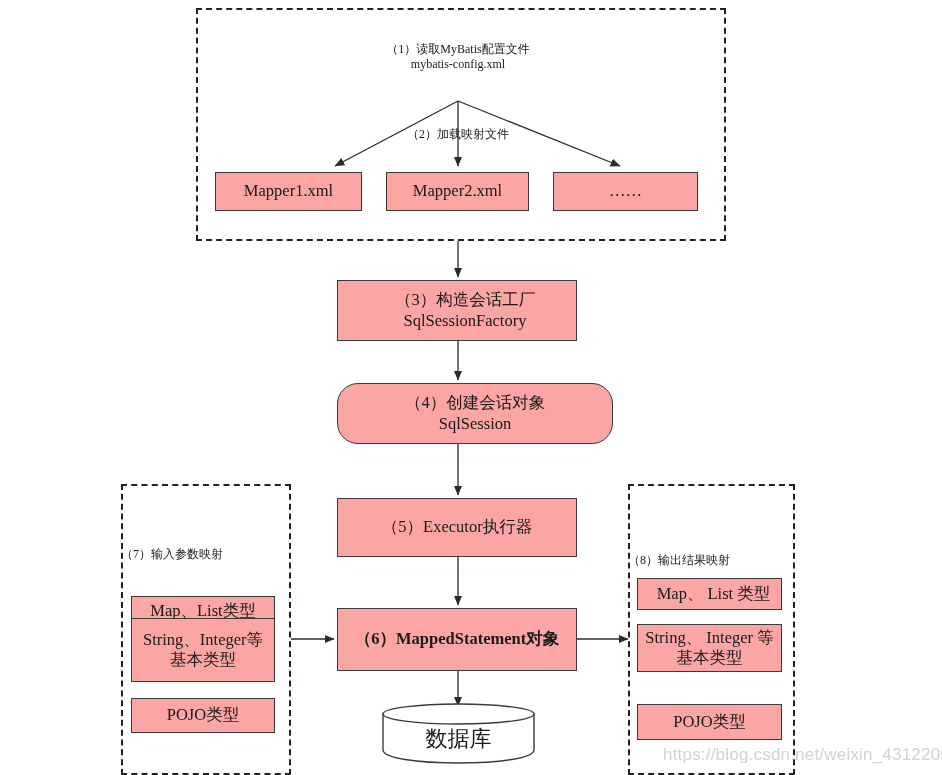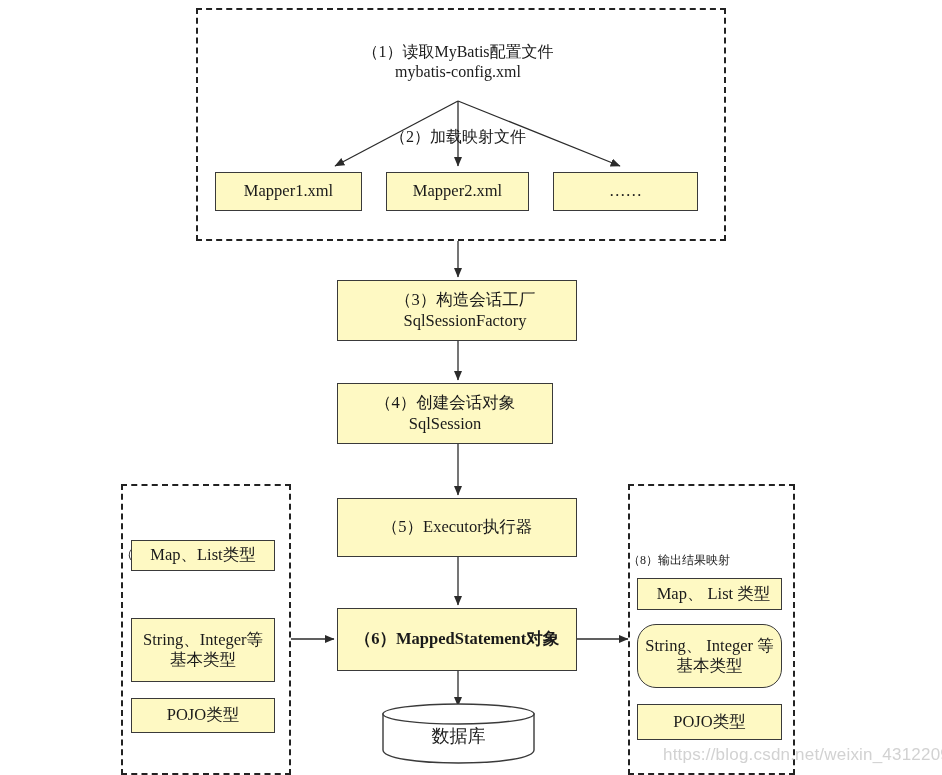--- a/index.html
+++ b/index.html
@@ -20,54 +20,54 @@
     position: absolute;
     left: 0;
     top: 0;
     width: 942px;
     height: 775px;
     pointer-events: none;
   }
   .box {
     position: absolute;
     border: 1.4px solid #3a3a3a;
-    background: #fef9c3;
+    background: #fca5a5;
     box-sizing: border-box;
     display: flex;
     flex-direction: column;
     align-items: center;
     justify-content: center;
     text-align: center;
     line-height: 1.22;
     font-size: 16.5px;
   }
   .box .l2 { display: block; }
   .dashed-panel {
     position: absolute;
     border: 2px dashed #222222;
     background: transparent;
     box-sizing: border-box;
   }
   .free-text {
     position: absolute;
     text-align: center;
     line-height: 1.26;
-    font-size: 16px;
+    font-size: 12px;
     white-space: nowrap;
   }
   .panel-title {
     position: absolute;
     text-align: left;
     font-size: 12px;
     white-space: nowrap;
   }
   .cyl-label {
     position: absolute;
     text-align: center;
-    font-size: 18px;
+    font-size: 22px;
     width: 100%;
     top: 22px;
     left: 0;
   }
   .cylinder {
     position: absolute;
   }
   .watermark {
     position: absolute;
     font-family: "Liberation Sans", "DejaVu Sans", sans-serif;
@@ -129,21 +129,21 @@
   </div>
   <div class="box" style="left:553px; top:172px; width:145px; height:39px;">
     <span>……</span>
   </div>
 
   <div class="box" style="left:337px; top:280px; width:240px; height:61px;padding-left:16px;">
     <span>（3）构造会话工厂</span>
     <span class="l2">SqlSessionFactory</span>
   </div>
 
-  <div class="box" style="left:337px; top:383px; width:216px; height:61px;">
+  <div class="box" style="left:337px; top:383px; width:276px; height:61px;border-radius:21px;">
     <span>（4）创建会话对象</span>
     <span class="l2">SqlSession</span>
   </div>
 
   <div class="box" style="left:337px; top:498px; width:240px; height:59px;text-align:center;">
     <span>（5）Executor执行器</span>
   </div>
 
   <div class="box" style="left:337px; top:608px; width:240px; height:63px;font-weight:bold;">
     <span>（6）MappedStatement对象</span>
@@ -156,41 +156,41 @@
     </svg>
     <div class="cyl-label">数据库</div>
   </div>
 
   <div class="dashed-panel" style="left:121px; top:484px; width:170px; height:291px;"></div>
 
   <div class="panel-title" style="left:121px; top:546px; width:170px;">
     <span>（7）输入参数映射</span>
   </div>
 
-  <div class="box" style="left:131px; top:540px; width:144px; height:31px;">
+  <div class="box" style="left:131px; top:596px; width:144px; height:31px;">
     <span>Map、List类型</span>
   </div>
   <div class="box" style="left:131px; top:618px; width:144px; height:64px;">
     <span>String、Integer等</span>
     <span class="l2">基本类型</span>
   </div>
   <div class="box" style="left:131px; top:698px; width:144px; height:35px;">
     <span>POJO类型</span>
   </div>
 
   <div class="dashed-panel" style="left:628px; top:484px; width:167px; height:291px;"></div>
 
   <div class="panel-title" style="left:628px; top:552px; width:167px;">
     <span>（8）输出结果映射</span>
   </div>
 
   <div class="box" style="left:637px; top:578px; width:145px; height:32px;padding-left:8px;">
     <span>Map、 List 类型</span>
   </div>
-  <div class="box" style="left:637px; top:624px; width:145px; height:64px;border-radius:19px;">
+  <div class="box" style="left:637px; top:624px; width:145px; height:48px;">
     <span>String、 Integer 等</span>
     <span class="l2">基本类型</span>
   </div>
   <div class="box" style="left:637px; top:704px; width:145px; height:36px;">
     <span>POJO类型</span>
   </div>
 
   <div class="watermark" style="left:663px; top:745px;">
     <span>https://blog.csdn.net/weixin_43122090</span>
   </div>

